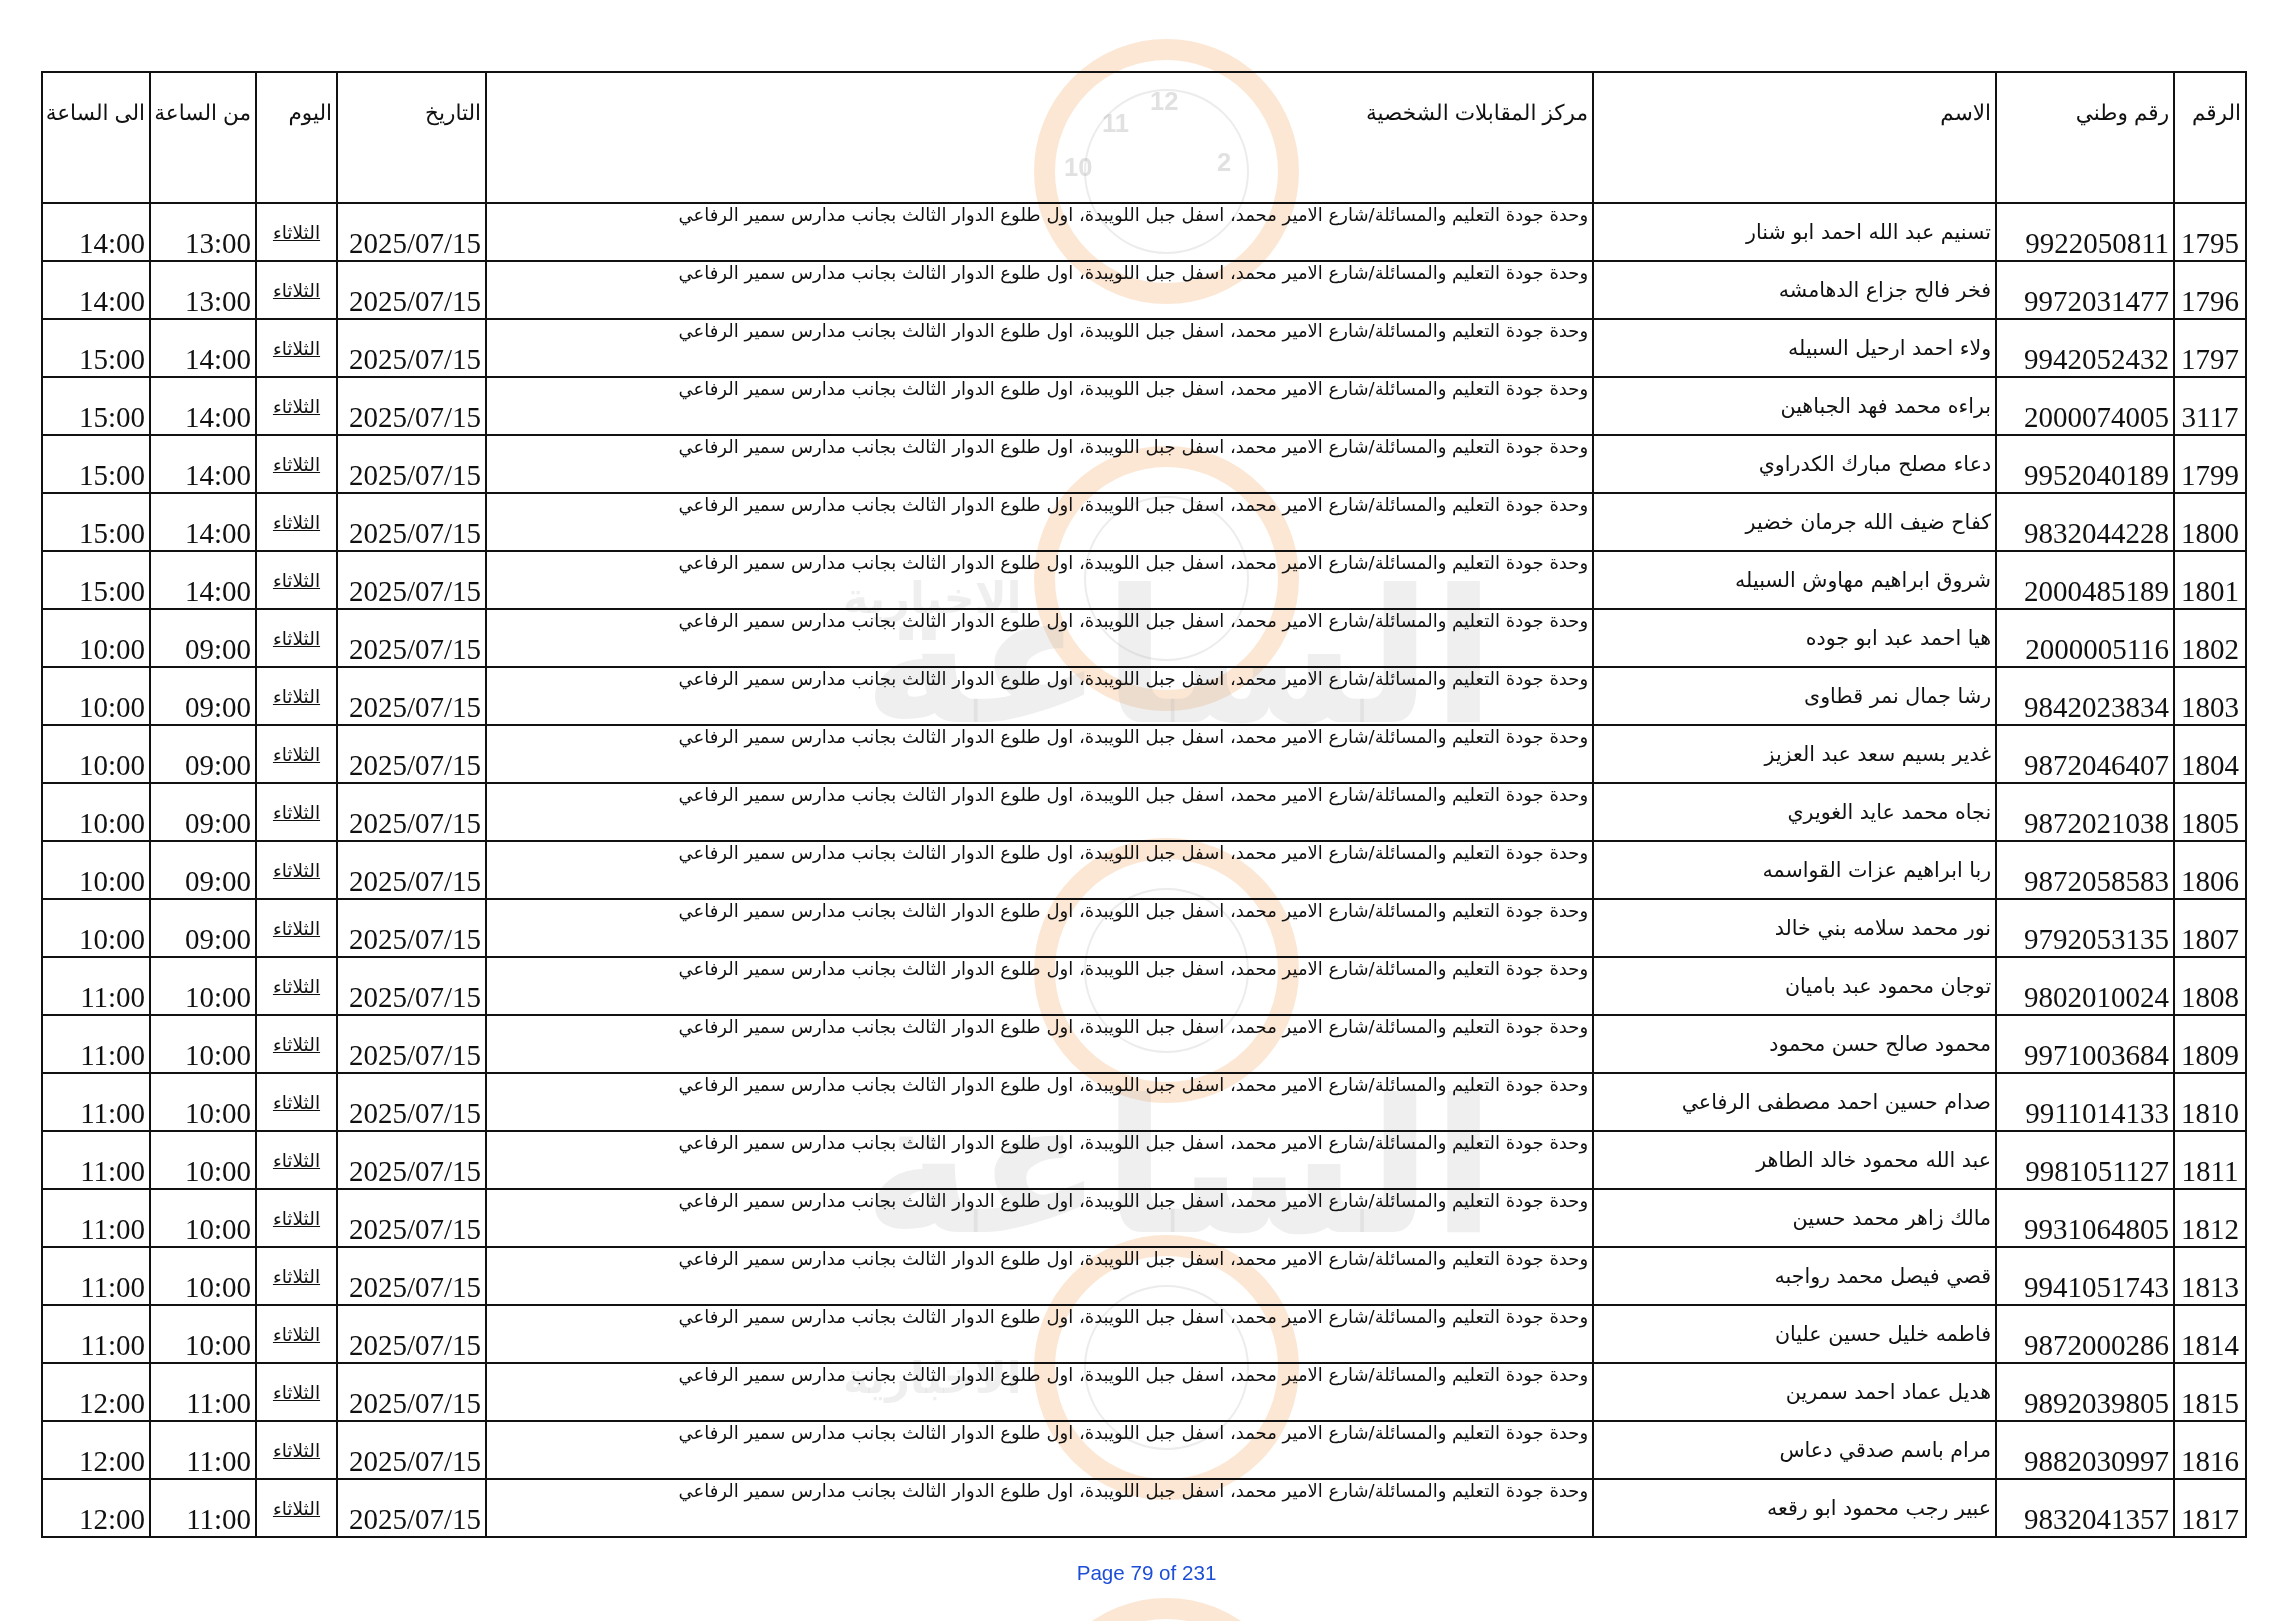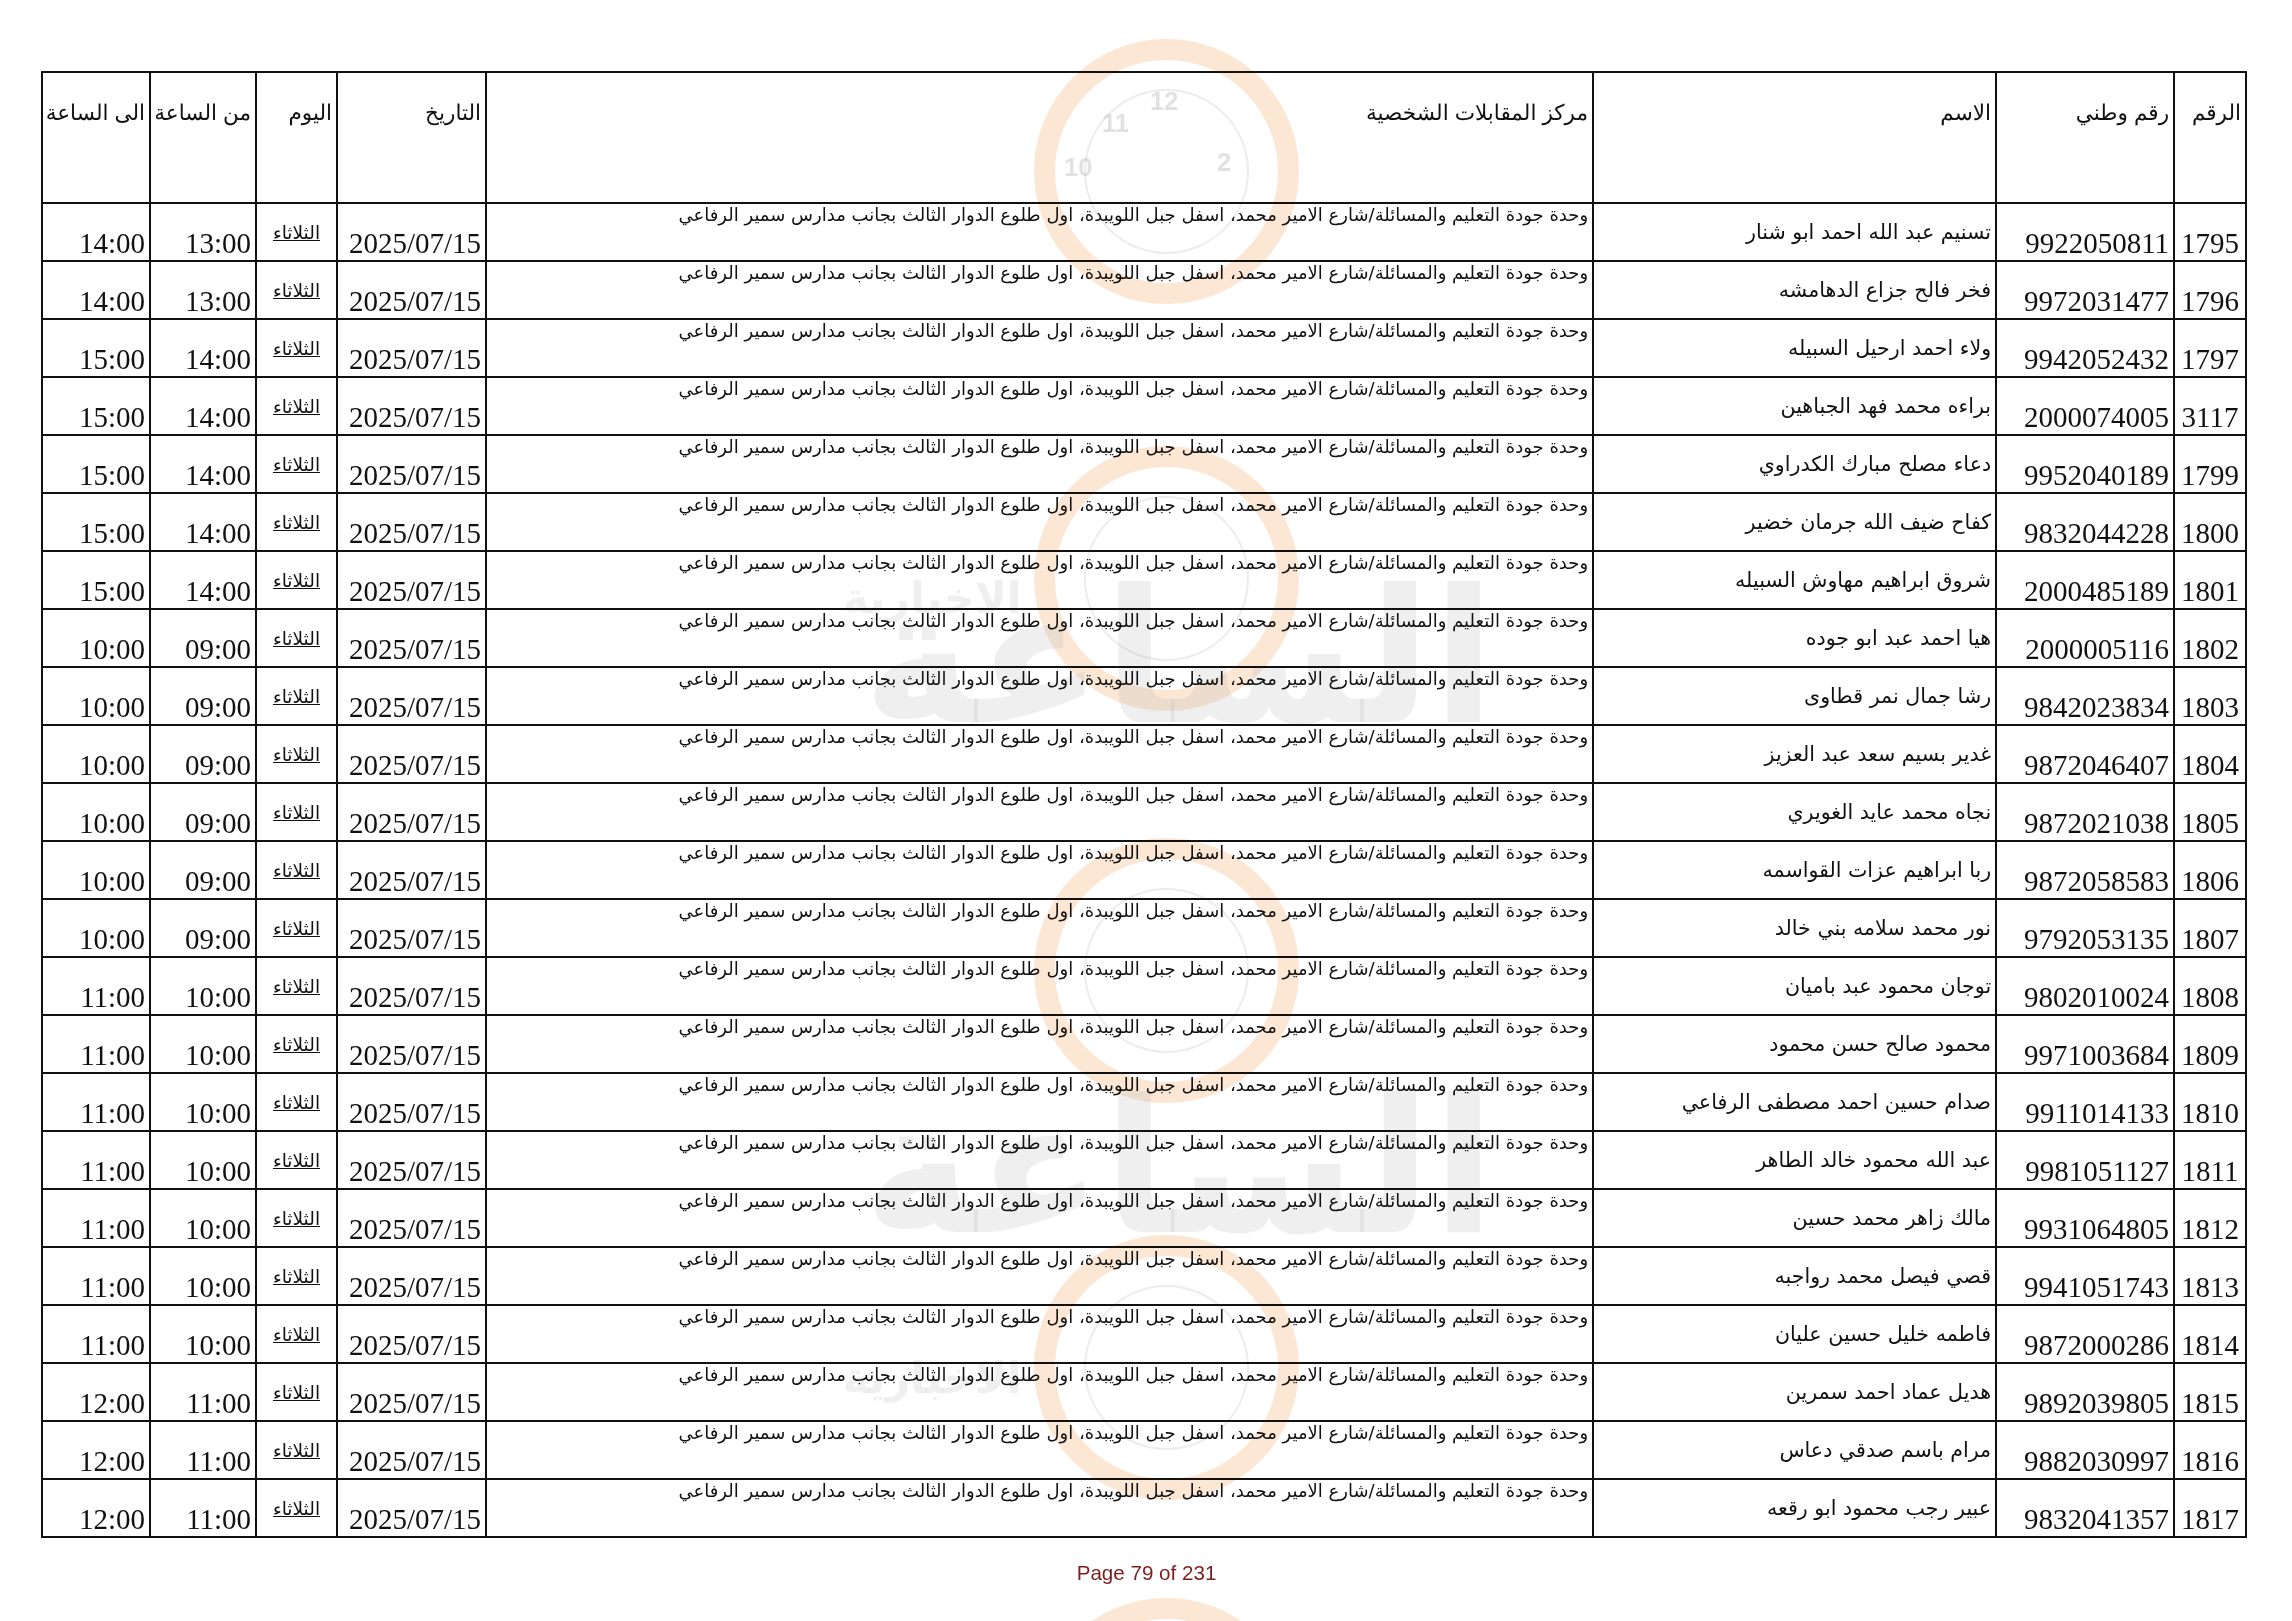--- a/index.html
+++ b/index.html
@@ -38,21 +38,21 @@
     padding-top: 27px;
   }
   table.schedule td { height: 56px; }
   .c-num, .c-id, .c-time, .c-date { font-family: "Liberation Serif", serif; font-size: 29px; text-align: right; vertical-align: bottom; padding-bottom: 5.9px; }
   .c-num { text-align: center; }
   .c-name { font-family: "DejaVu Sans", sans-serif; font-size: 20.6px; direction: rtl; text-align: right; vertical-align: middle; }
   .c-addr { font-family: "DejaVu Sans", sans-serif; font-size: 18px; direction: rtl; text-align: right; vertical-align: top; padding-top: 5.9px; margin-top: 13px; }
   .c-day { font-family: "DejaVu Sans", sans-serif; font-size: 18.6px; direction: rtl; text-align: center; vertical-align: middle; text-decoration: underline; }
   .footer {
     position: absolute; top: 1561px; left: 0; width: 2293px; text-align: center;
-    font-family: "Liberation Sans", sans-serif; font-size: 20.6px; color: #7f1d1d;
+    font-family: "Liberation Sans", sans-serif; font-size: 20.6px; color: #1d4ed8;
   }
 </style>
 </head>
 <body>
 
 <div class="watermark" style="left:1034px; top:39px;">
   <div class="inner"></div>
   <span class="num" style="left:95px; top:27.4px;">12</span>
   <span class="num" style="left:47px; top:49px;">11</span>
   <span class="num" style="left:9px; top:93px;">10</span>

